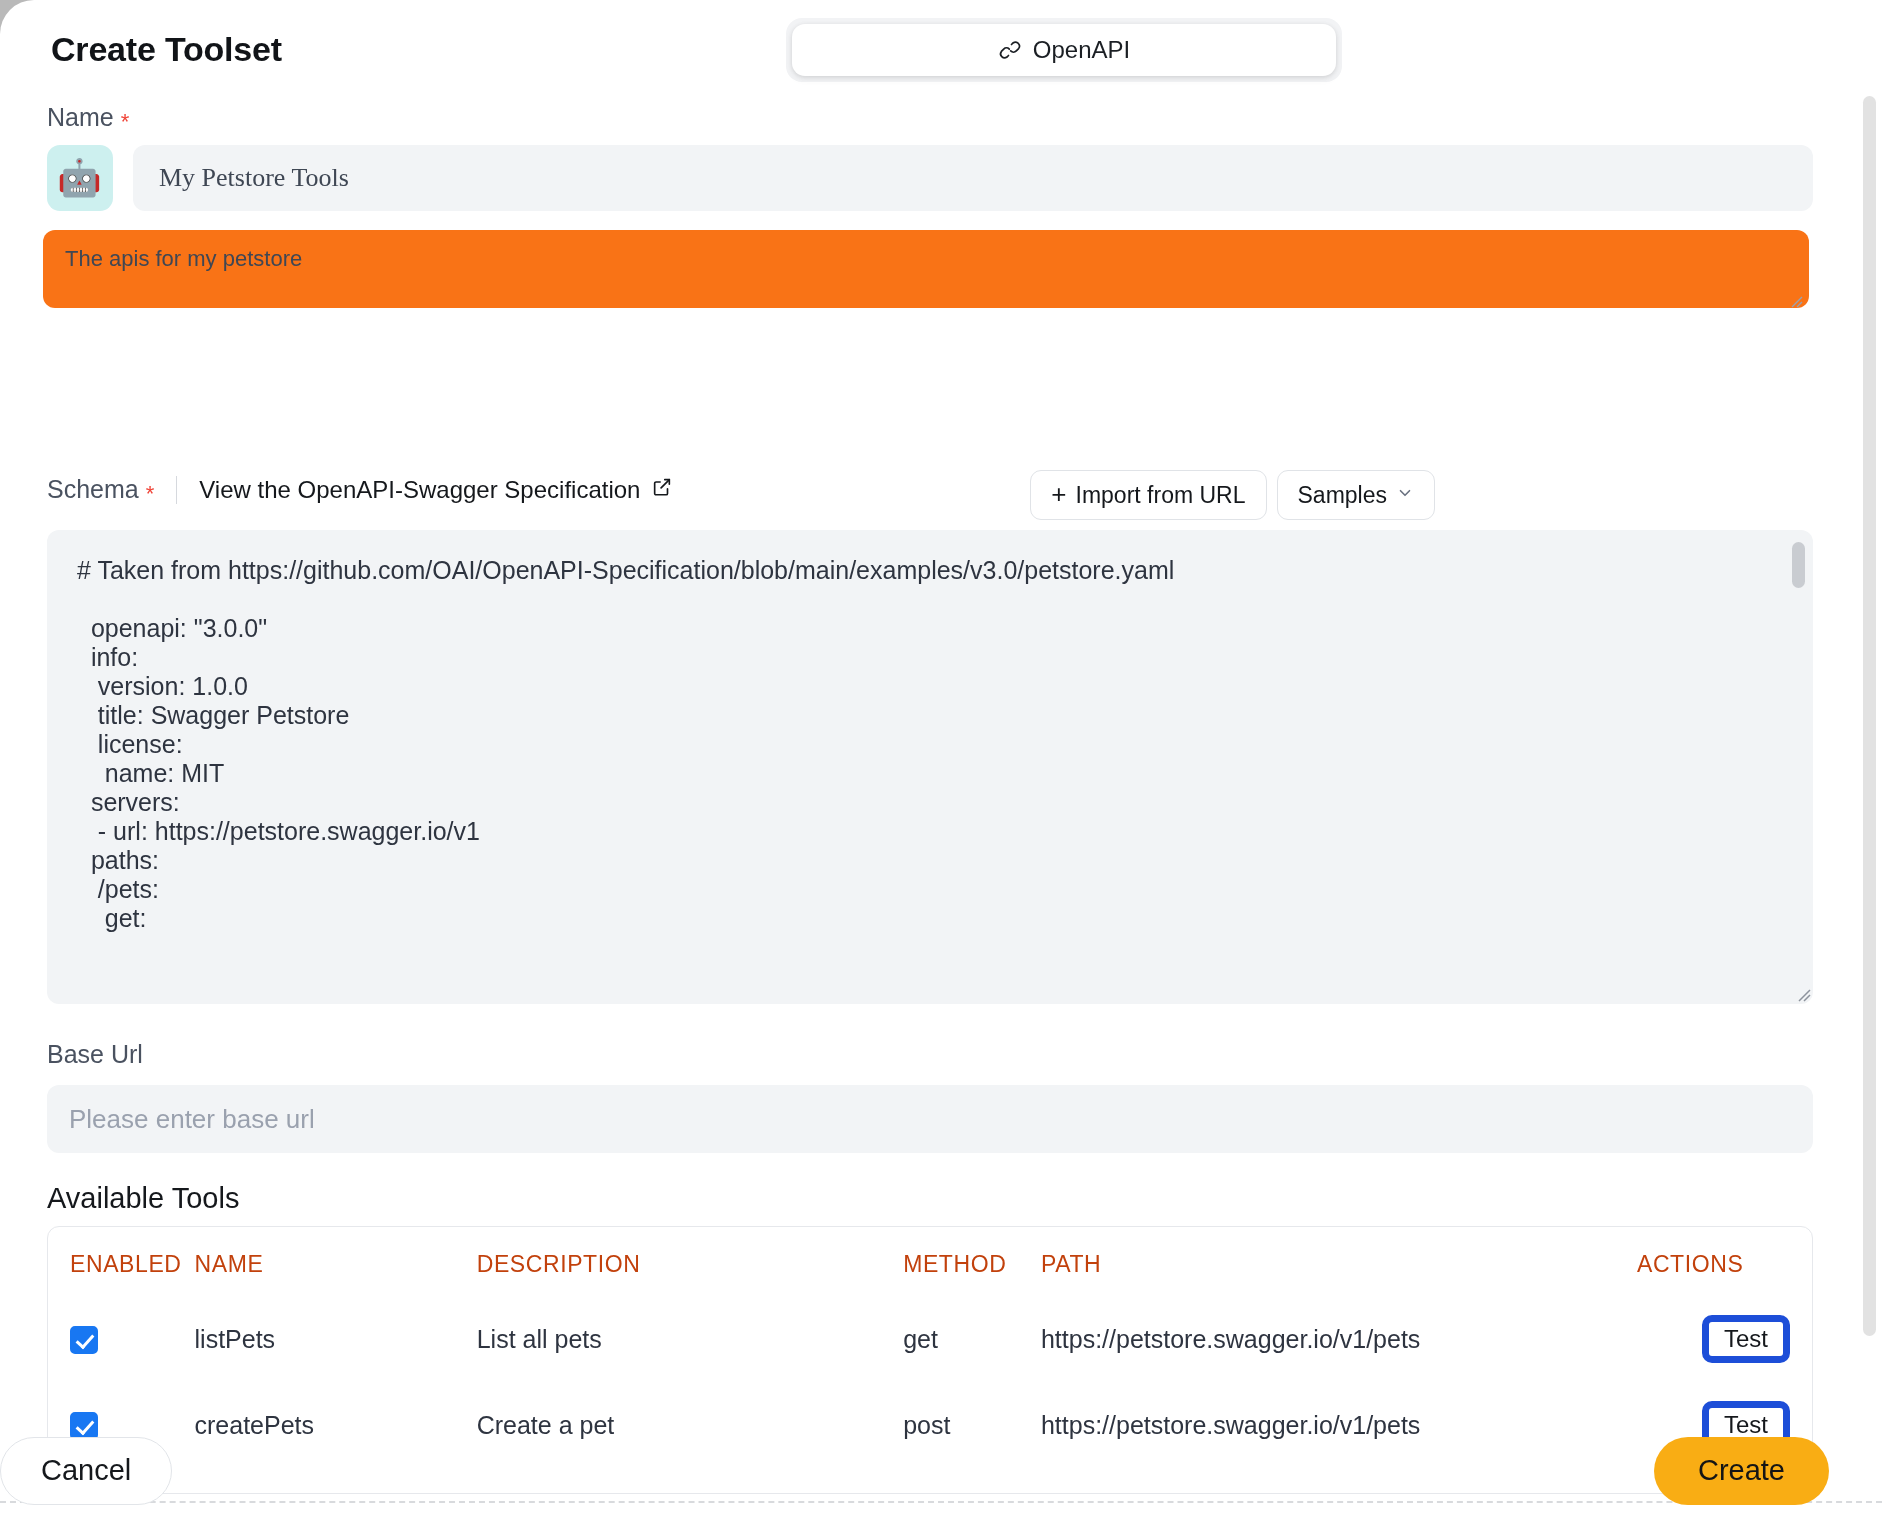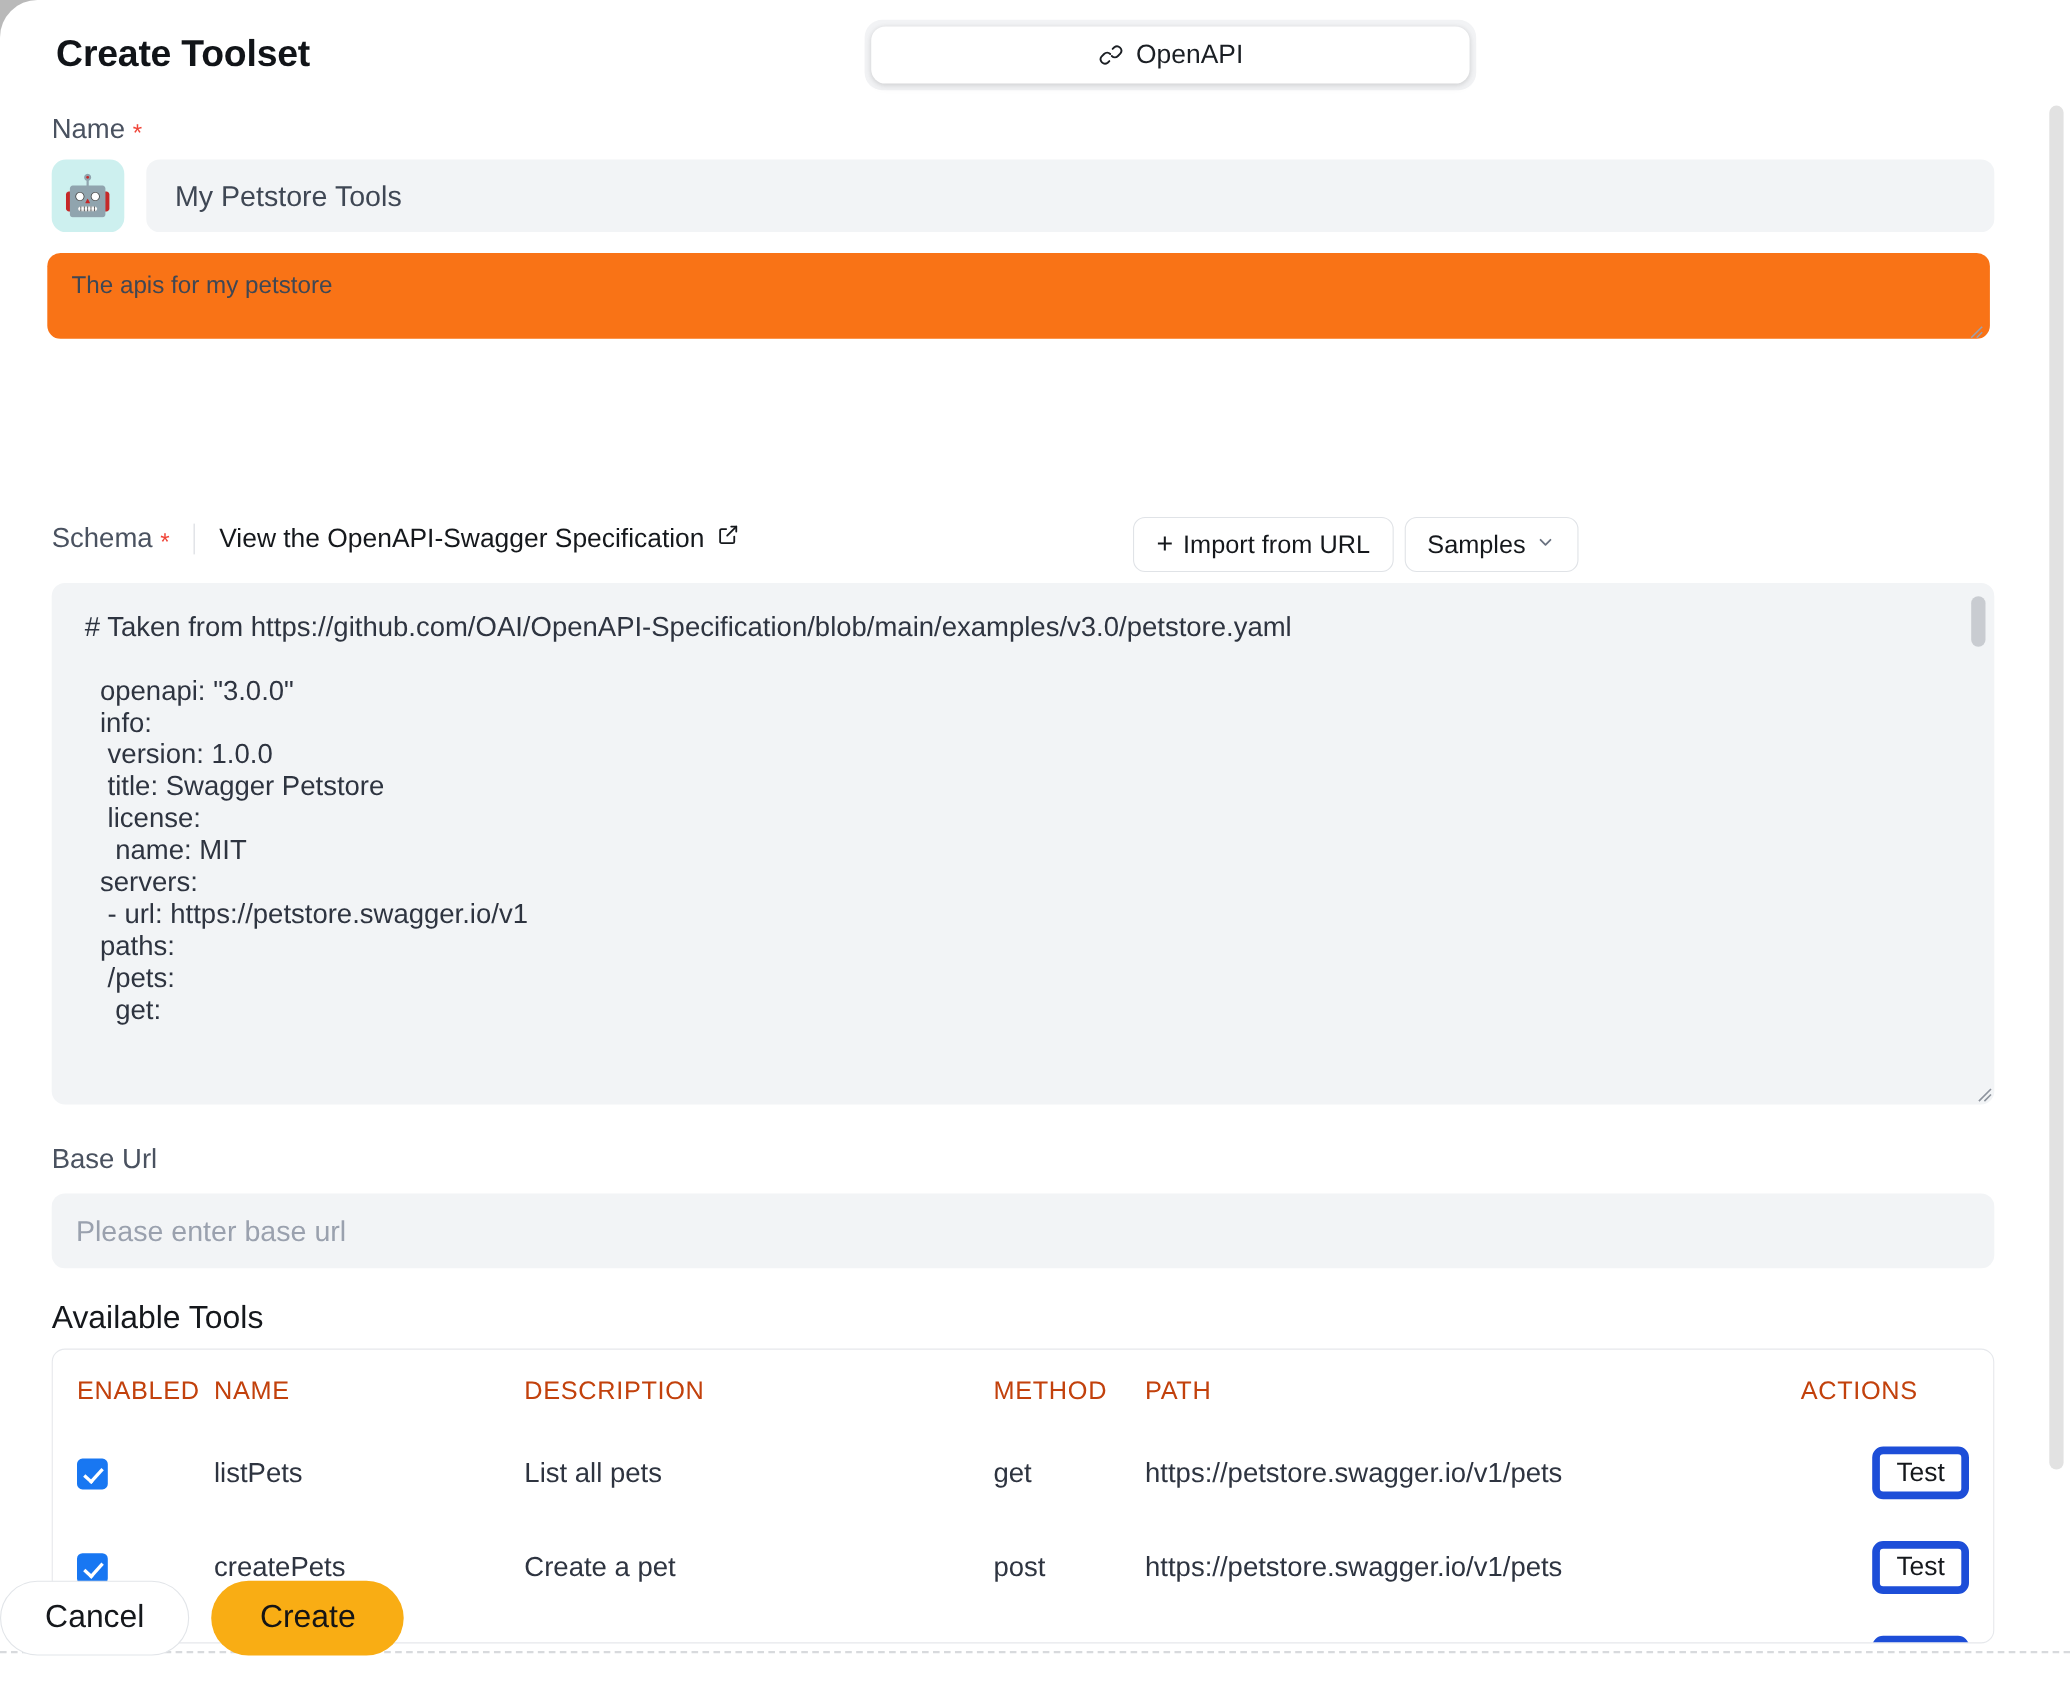--- a/index.html
+++ b/index.html
@@ -69,21 +69,21 @@
     font-size: 36px;
     line-height: 1;
   }
   .name-input {
     width: 1680px; height: 66px;
     background: #f2f4f6;
     border: none; border-radius: 12px;
     padding: 0 26px;
     font-size: 26px; color: #3f4category;
     color: #3f4754;
-    font-family: Liberation Sans, sans-serif;
+    font-family: Liberation Serif, serif;
     outline: none;
   }
   .desc-area {
     position: absolute; left: 43px; top: 130px;
     width: 1766px; height: 78px;
     background: #f97316;
     border: none; border-radius: 12px;
     padding: 16px 22px;
     font-size: 22px; color: #3f4754;
     font-family: "Liberation Sans", sans-serif;
@@ -218,21 +218,21 @@
     font-size: 24px; color: #15181c;
     cursor: pointer;
   }
   .dashed {
     position: absolute; left: 0; right: 0; top: 1401px;
     border-top: 2px dashed #d8dadd;
   }
   
   .footer {
     position: absolute; left: 0; right: 0; bottom: 0; height: 139px;
-    display: flex; align-items: center; justify-content: flex-start;
+    display: flex; align-items: center; justify-content: space-between;
     gap: 20px; padding-right: 53px;
   }
   .btn-cancel {
     height: 68px; padding: 0 40px;
     border: 1px solid #e2e5e9;
     border-radius: 34px;
     background: #ffffff;
     font-size: 29px; color: #15181c;
     cursor: pointer;
     font-family: "Liberation Sans", sans-serif;

